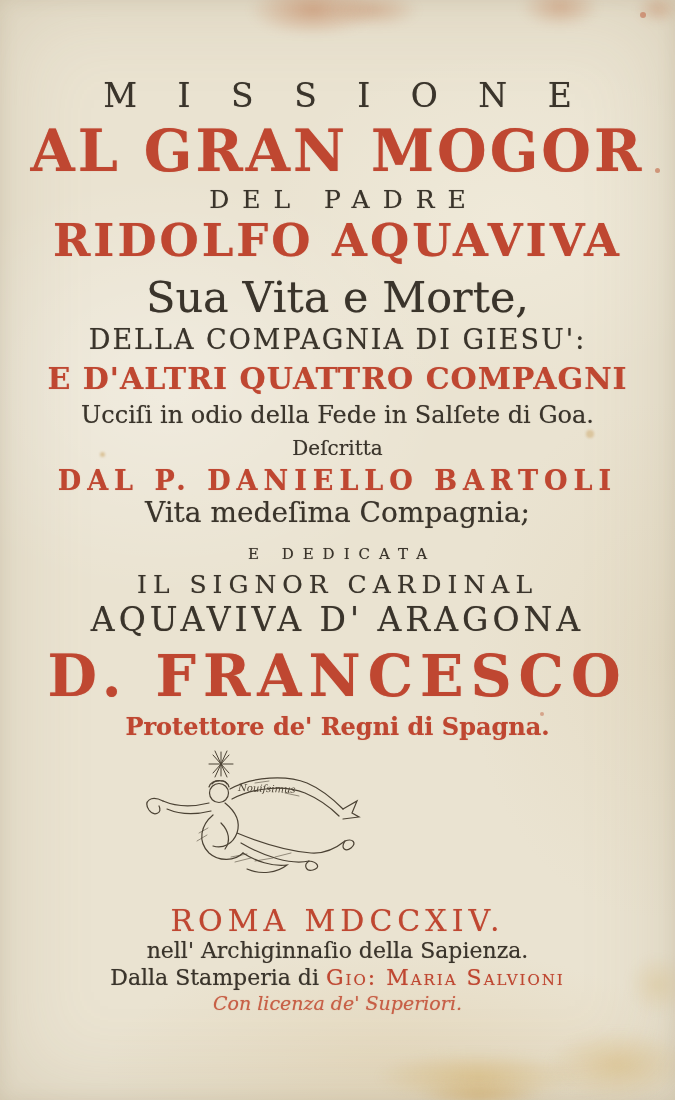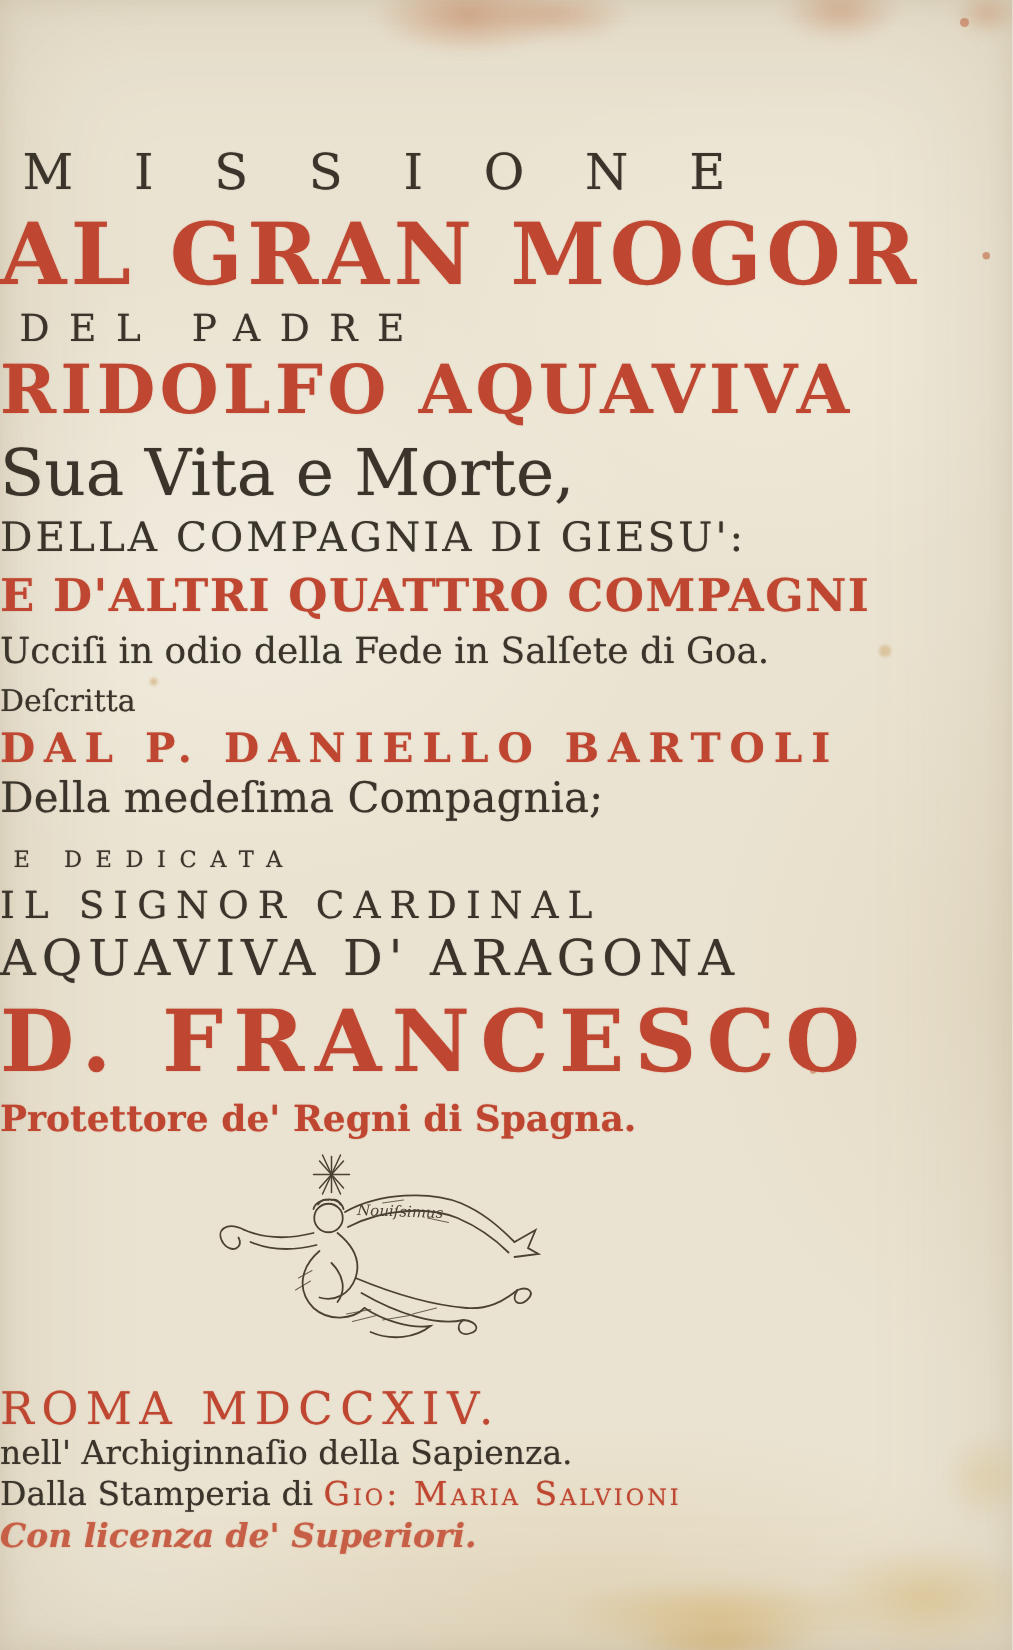--- a/index.html
+++ b/index.html
@@ -12,22 +12,22 @@
     background-color:#eae3d1;
     background-image:
       radial-gradient(ellipse 400px 300px at 25% 35%, rgba(255,255,255,0.30), rgba(255,255,255,0) 70%),
       radial-gradient(ellipse 350px 250px at 75% 20%, rgba(255,252,240,0.25), rgba(255,255,255,0) 70%),
       radial-gradient(ellipse 500px 200px at 60% 97%, rgba(216,192,146,0.30), rgba(216,192,146,0) 60%),
       radial-gradient(ellipse 300px 400px at 98% 60%, rgba(213,196,160,0.22), rgba(213,196,160,0) 65%);
     box-shadow: inset 0 0 90px rgba(150,130,95,0.22), inset 0 0 18px rgba(140,120,90,0.15);
   }
   .content{
     position:relative;width:100%;height:100%;
-    padding-top:95px;box-sizing:border-box;
-    z-index:3;
+    padding-top:76px;box-sizing:border-box;
+    text-align:center;z-index:3;
   }
   .line{white-space:nowrap;}
   .ink{color:#3a342b;text-shadow:0 0 .7px rgba(58,52,43,.55);}
   .red{color:#bf4731;text-shadow:0 0 .8px rgba(191,71,49,.55);}
   .red-light{color:#c75f46;text-shadow:0 0 1px rgba(199,95,70,.6);}
 
   .l-missione   {font-size:33px;letter-spacing:15px;text-indent:15px;}
   .l-mogor      {font-size:57px;font-weight:bold;letter-spacing:3px;margin-top:2px;}
   .l-padre      {font-size:25px;letter-spacing:13px;text-indent:13px;margin-top:1px;}
   .l-ridolfo    {font-size:45px;font-weight:bold;letter-spacing:3px;}
@@ -40,21 +40,21 @@
   .l-medesima   {font-size:28px;}
   .l-dedicata   {font-size:15px;letter-spacing:9px;text-indent:9px;margin-top:16px;}
   .l-eminentiss {font-size:22px;font-weight:bold;margin-top:3px;}
   .l-cardinal   {font-size:25px;letter-spacing:6px;margin-top:7px;}
   .l-francesco  {font-size:57px;font-weight:bold;letter-spacing:7px;margin-top:3px;}
   .l-aragona    {font-size:33px;letter-spacing:4px;margin-top:1px;}
   .l-protettore {font-size:24px;font-weight:bold;margin-top:3px;}
   .l-roma       {font-size:30px;font-weight:normal;letter-spacing:5px;margin-top:6px;}
   .l-stamperia  {font-size:22px;margin-top:2px;}
   .l-archi      {font-size:22px;}
-  .l-licenza    {font-size:22px;font-weight:bold;font-style:italic;margin-top:2px;}
+  .l-licenza    {font-size:19px;font-weight:normal;font-style:italic;margin-top:2px;}
   .printer-name {font-variant:small-caps;letter-spacing:2px;}
 
   .vignette-box{position:relative;height:148px;margin-top:8px;}
   .vignette-box svg{position:absolute;left:135px;top:0;}
 
   .stain{position:absolute;border-radius:50%;filter:blur(4px);z-index:1;}
   .s1{left:248px;top:-16px;width:130px;height:52px;background:radial-gradient(ellipse,rgba(183,98,52,.45),rgba(183,98,52,0) 70%);}
   .s2{left:330px;top:-8px;width:90px;height:36px;background:radial-gradient(ellipse,rgba(183,98,52,.30),rgba(183,98,52,0) 70%);}
   .s3{left:520px;top:-14px;width:80px;height:42px;background:radial-gradient(ellipse,rgba(183,98,52,.35),rgba(183,98,52,0) 70%);}
   .s4{left:636px;top:-6px;width:44px;height:30px;background:radial-gradient(ellipse,rgba(183,98,52,.30),rgba(183,98,52,0) 70%);}
@@ -92,21 +92,21 @@
     <div class="line ink l-missione">M I S S I O N E</div>
     <div class="line red l-mogor">AL GRAN MOGOR</div>
     <div class="line ink l-padre">DEL PADRE</div>
     <div class="line red l-ridolfo">RIDOLFO AQUAVIVA</div>
     <div class="line ink l-vita">Sua Vita e Morte,</div>
     <div class="line ink l-compagnia">DELLA COMPAGNIA DI GIESU':</div>
     <div class="line red l-compagni">E D'ALTRI QUATTRO COMPAGNI</div>
     <div class="line ink l-uccisi">Ucciſi in odio della Fede in Salſete di Goa.</div>
     <div class="line ink l-descritta">Deſcritta</div>
     <div class="line red l-bartoli">DAL P. DANIELLO BARTOLI</div>
-    <div class="line ink l-medesima">Della medeſima Compagnia;</div>
+    <div class="line ink l-medesima">Vita medeſima Compagnia;</div>
     <div class="line ink l-dedicata">E DEDICATA</div>
     <div class="line ink l-cardinal">IL SIGNOR CARDINAL</div>
     <div class="line ink l-aragona">AQUAVIVA D' ARAGONA</div>
     <div class="line red l-francesco">D. FRANCESCO</div>
     <div class="line red l-protettore">Protettore de' Regni di Spagna.</div>
 
     <div class="vignette-box">
       <svg width="290" height="148" viewBox="0 0 290 148">
         <g stroke="#4b4234" stroke-width="1.2" fill="none" stroke-linecap="round">
 

